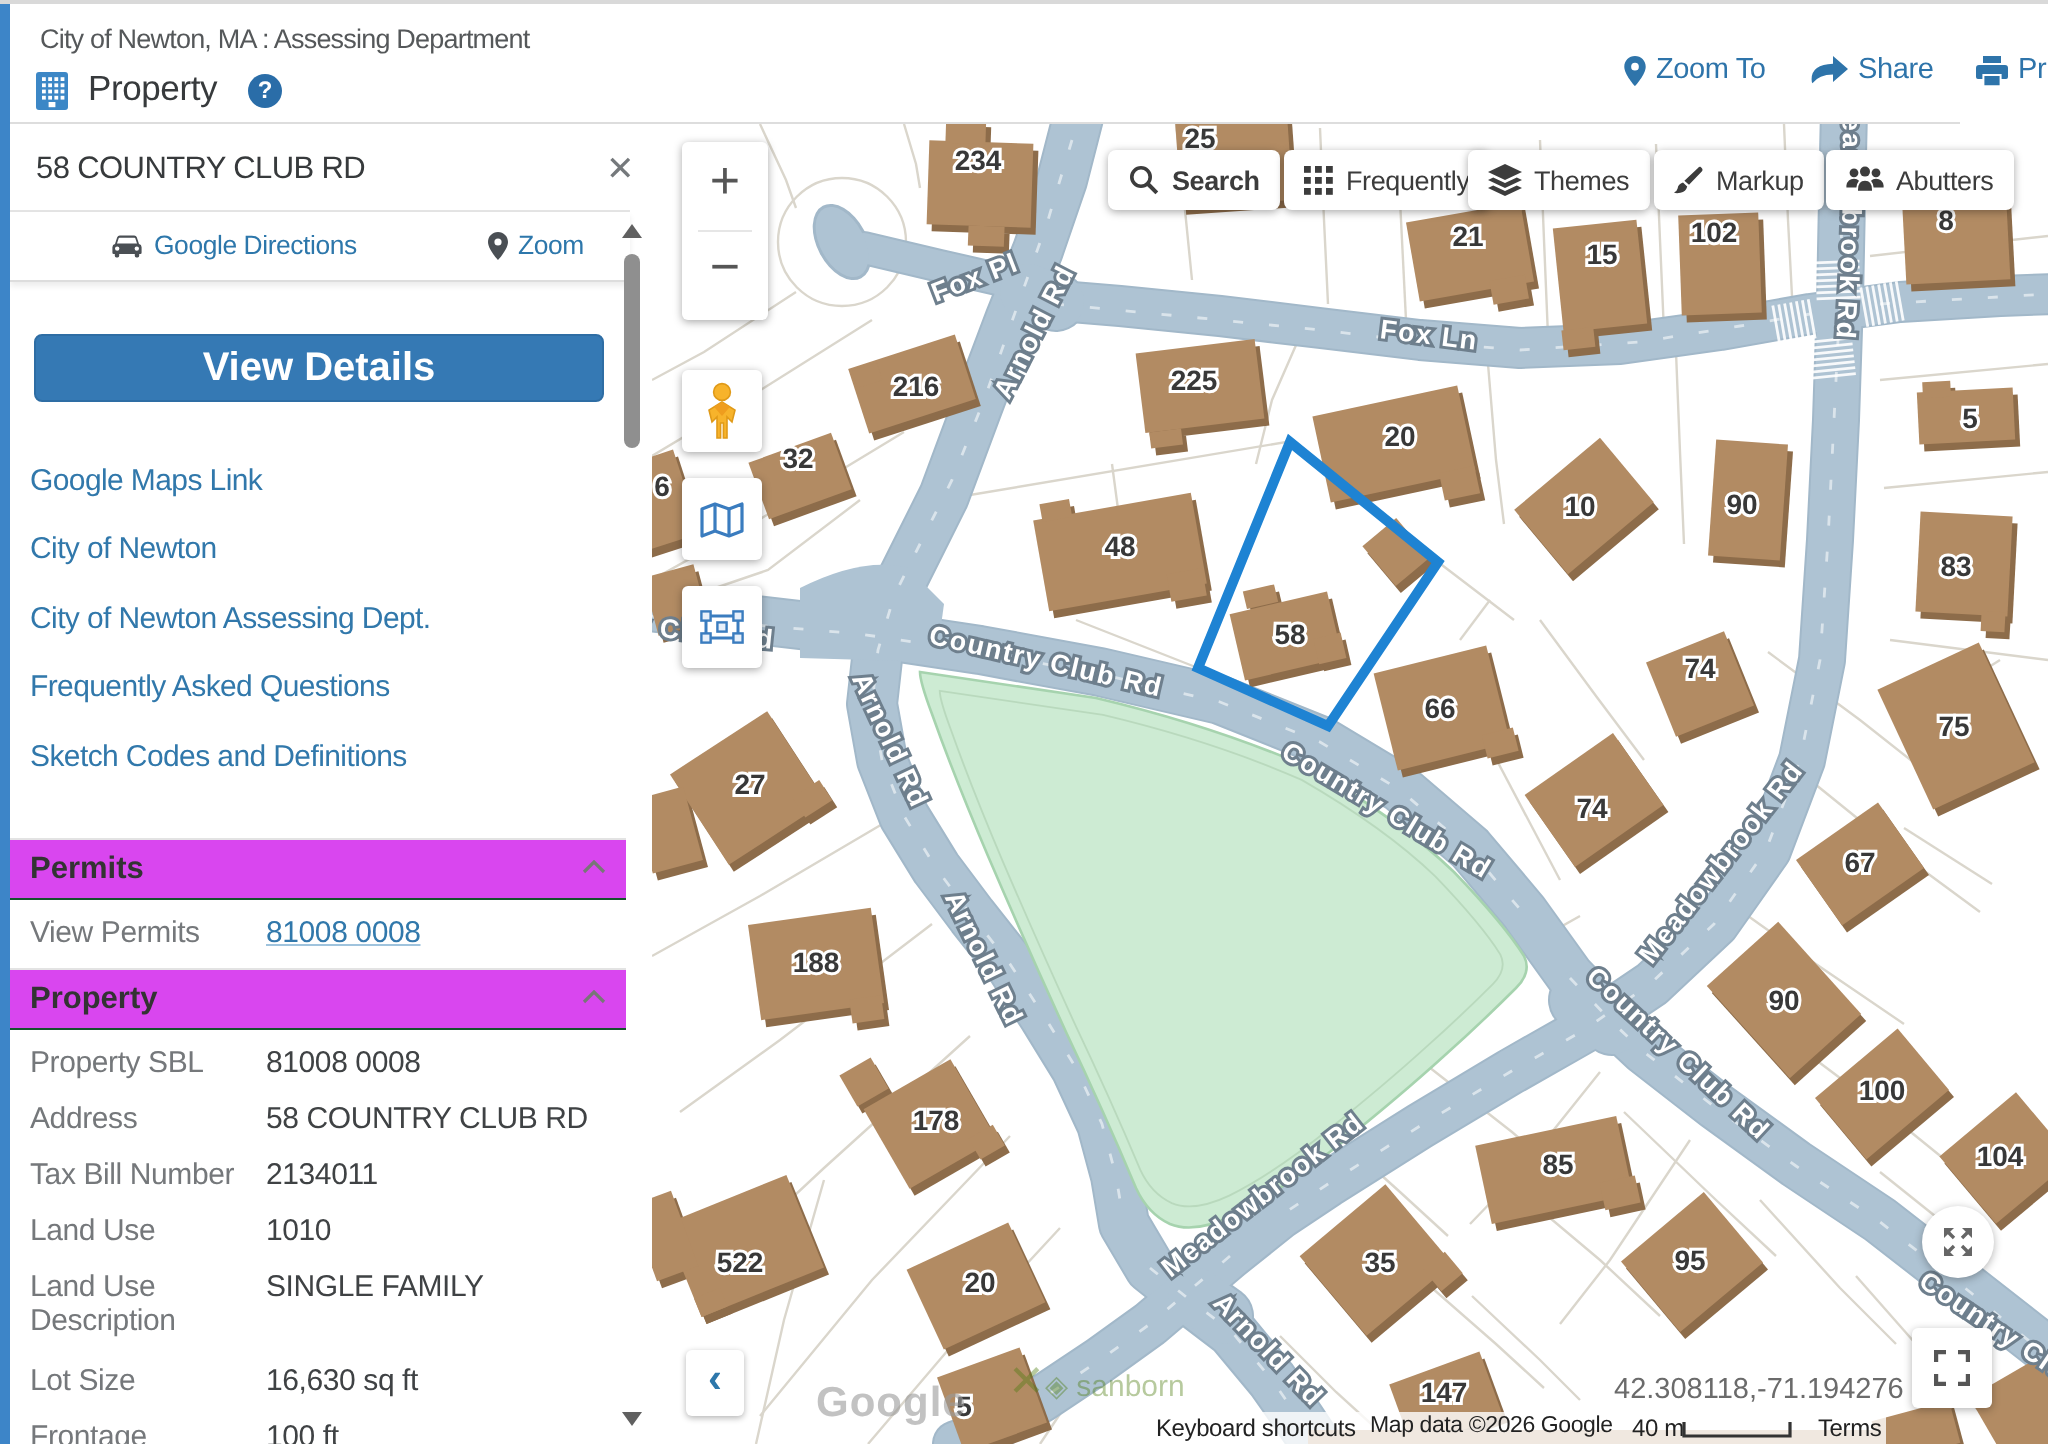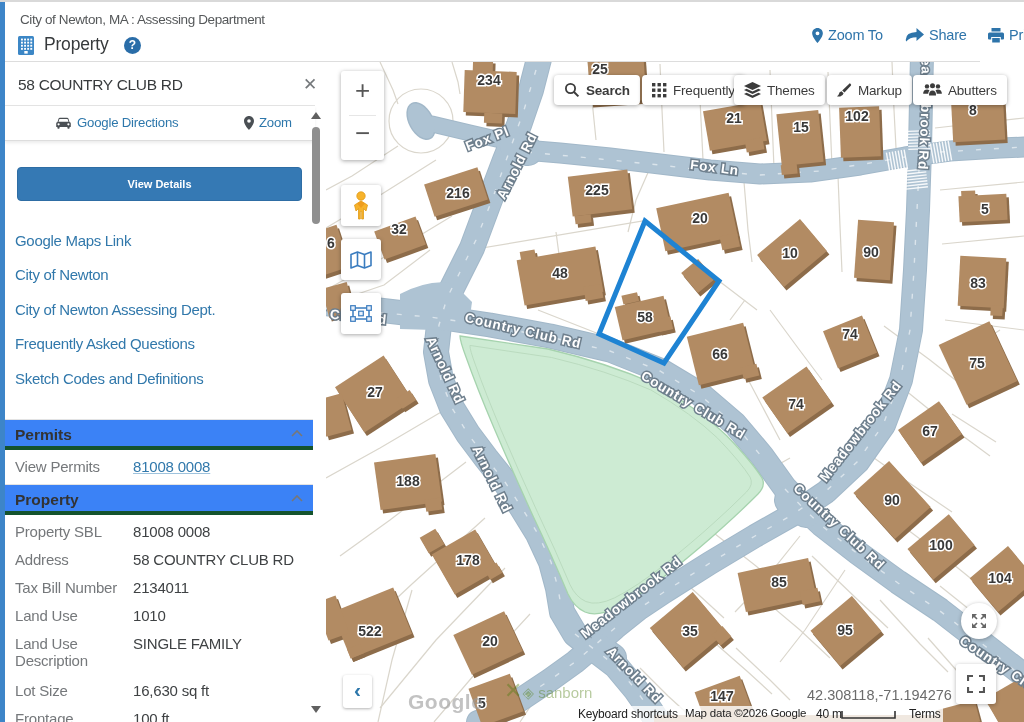--- a/index.html
+++ b/index.html
@@ -11,23 +11,23 @@
 .prop-t { position:absolute; left:44px; top:32px; font-size:17.5px; letter-spacing:-0.2px; color:#373a3c; }
 .bicon { position:absolute; left:18px; top:34px; }
 .help { position:absolute; left:120px; top:35px; width:17px; height:17px; border-radius:50%; background:#2a6da8; color:#fff; font-size:12px; font-weight:bold; text-align:center; line-height:17px; }
 .hlink { position:absolute; top:25px; display:flex; align-items:center; gap:5px; color:#2e74aa; font-size:14.5px; letter-spacing:-0.2px; }
 #sidebar { position:absolute; left:5px; top:62px; width:321px; height:660px; background:#fff; z-index:30; }
 .sb-title { position:absolute; left:13px; top:14px; font-size:15.5px; color:#373a3c; letter-spacing:-0.3px; }
 .sb-x { position:absolute; left:298px; top:12px; font-size:17px; color:#75797c; }
 .sb-hr1 { position:absolute; left:0px; top:43px; width:310px; border-top:1px solid #e4e4e4; }
 .dirrow { position:absolute; left:0; top:44px; width:310px; height:35px; border-bottom:1px solid #ddd; box-shadow:0 2px 3px rgba(0,0,0,0.08); }
 .dlink { position:absolute; top:9px; display:flex; align-items:center; gap:5px; color:#2d77ab; font-size:13.2px; letter-spacing:-0.2px; }
-.vd-btn { position:absolute; left:12px; top:105px; width:285px; height:34px; background:#3579b4; border:1px solid #2e6da4; border-radius:4px; color:#fff; font-size:11px; font-weight:bold; text-align:center; line-height:32px; }
+.vd-btn { position:absolute; left:12px; top:105px; width:285px; height:34px; background:#3579b4; border:1px solid #2e6da4; border-radius:4px; color:#fff; font-size:20px; font-weight:bold; text-align:center; line-height:32px; }
 .slink { position:absolute; left:10px; color:#3178ab; font-size:15px; letter-spacing:-0.3px;text-align:center; }
-.sec { position:absolute; left:0; width:308px; height:31px; background:#3b82f6; border-top:1px solid #e3e3e3; border-bottom:4px solid #14532d; }
+.sec { position:absolute; left:0; width:308px; height:31px; background:#d946ef; border-top:1px solid #e3e3e3; border-bottom:1px solid #14532d; }
 .sec b { position:absolute; left:10px; top:6px; font-size:15.5px; color:#333; }
 .sec svg { position:absolute; right:10px; top:10px; }
 .prow-l { position:absolute; left:10px; font-size:15px; letter-spacing:-0.2px; color:#75787b; }
 .prow-v { position:absolute; left:128px; font-size:15px; letter-spacing:-0.2px; color:#3f4244; }
 #sthumb { position:absolute; left:312px; top:127px; width:8px; height:97px; background:#8f8f8f; border-radius:4px; z-index:35; }
 .sarrow { position:absolute; left:311px; width:0; height:0; border-left:5px solid transparent; border-right:5px solid transparent; z-index:35; }
 #map { position:absolute; left:326px; top:62px; width:698px; height:660px; background:#fff; overflow:hidden; }
 .tbtn { position:absolute; top:13px; height:30px; background:#fff; border-radius:4px; box-shadow:0 1px 4px rgba(0,0,0,0.35); display:flex; align-items:center; gap:6px; padding:0 10px; font-size:13.5px; letter-spacing:-0.2px; color:#3c3c3c; z-index:20; }
 .mbtn { position:absolute; left:15px; width:40px; background:#fff; border-radius:3px; box-shadow:0 1px 4px rgba(0,0,0,0.35); display:flex; align-items:center; justify-content:center; z-index:20; }
 #zoomctl { position:absolute; left:15px; top:9px; width:43px; height:89px; background:#fff; border-radius:3px; box-shadow:0 1px 4px rgba(0,0,0,0.35); z-index:20; }

